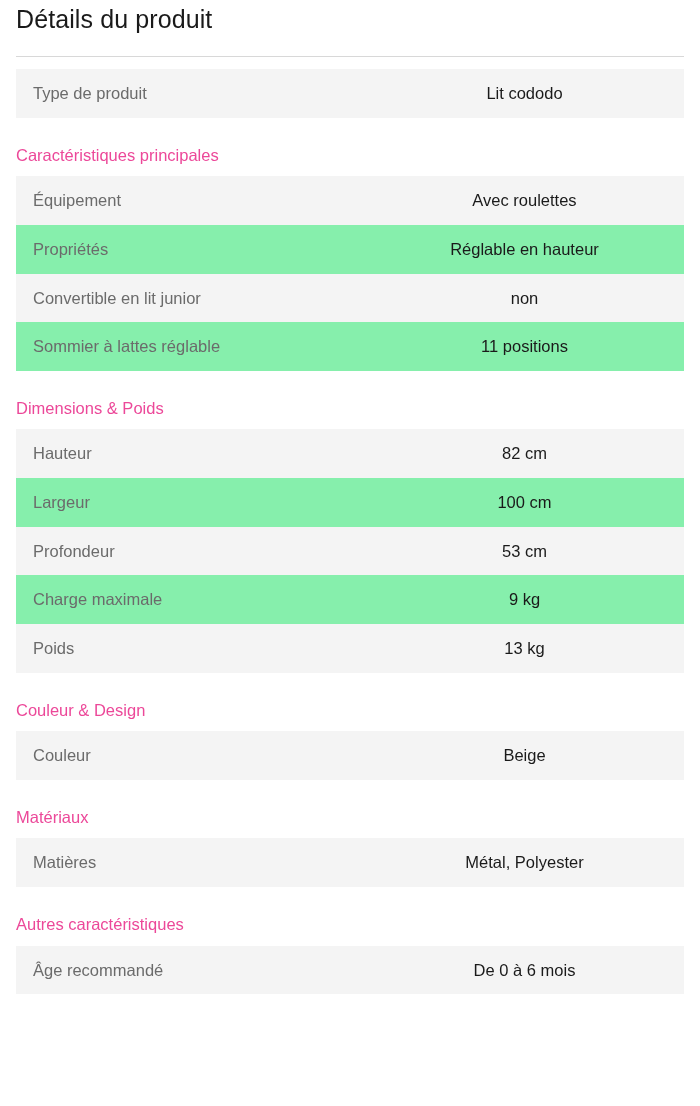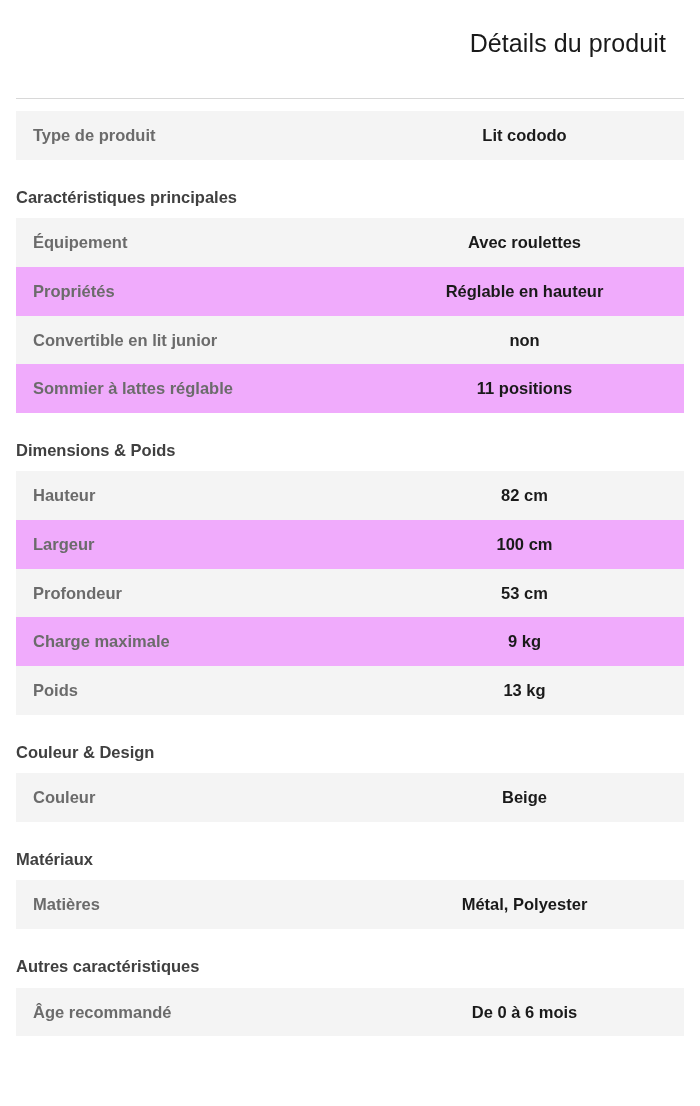--- a/index.html
+++ b/index.html
@@ -17,61 +17,59 @@
   .page {
     width: 700px;
     box-sizing: border-box;
     padding: 0 16px;
   }
   .page-title {
     font-size: 25px;
     font-weight: 400;
     color: #1a1a1a;
     letter-spacing: 0.1px;
-    margin: 18px;
-    padding: 10px 0 22px 0;
+    margin: 0;
+    padding: 4px 0 22px 0;
     line-height: 1.2;
-    text-align: right;
   }
   .title-rule {
     height: 1px;
     background: #d8d8d8;
     width: 100%;
   }
   .section {
     width: 100%;
   }
   .section-heading {
     font-size: 16.5px;
-    font-weight: bold;
-    color: #404040;
+    font-weight: normal;
+    color: #ec4899;
     padding: 27px 0 11px 0;
     line-height: 1.25;
   }
   .spec-table {
     width: 100%;
     border-collapse: collapse;
     table-layout: fixed;
   }
   .spec-row > div {
     box-sizing: border-box;
     padding: 14px 0 14px 0;
     font-size: 16.5px;
     line-height: 1.25;
-    font-weight: bold;
   }
   .spec-row {
     display: flex;
     width: 100%;
   }
   .spec-row.odd {
     background: #f4f4f4;
   }
   .spec-row.even {
-    background: #f0abfc;
+    background: #86efac;
   }
   .spec-label {
     width: 348px;
     min-width: 348px;
     color: #6b6b6b;
     padding-left: 17px !important;
   }
   .spec-value {
     flex: 1;
     color: #1a1a1a;

